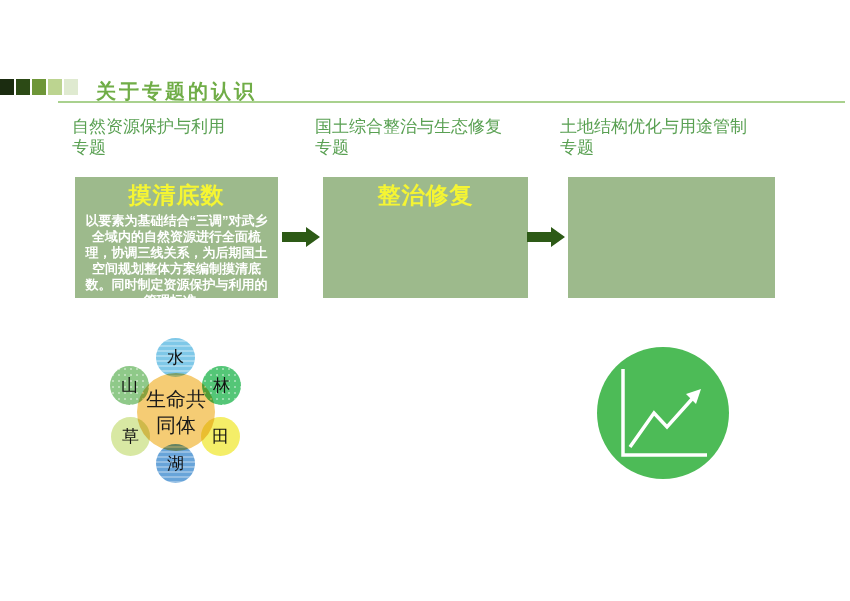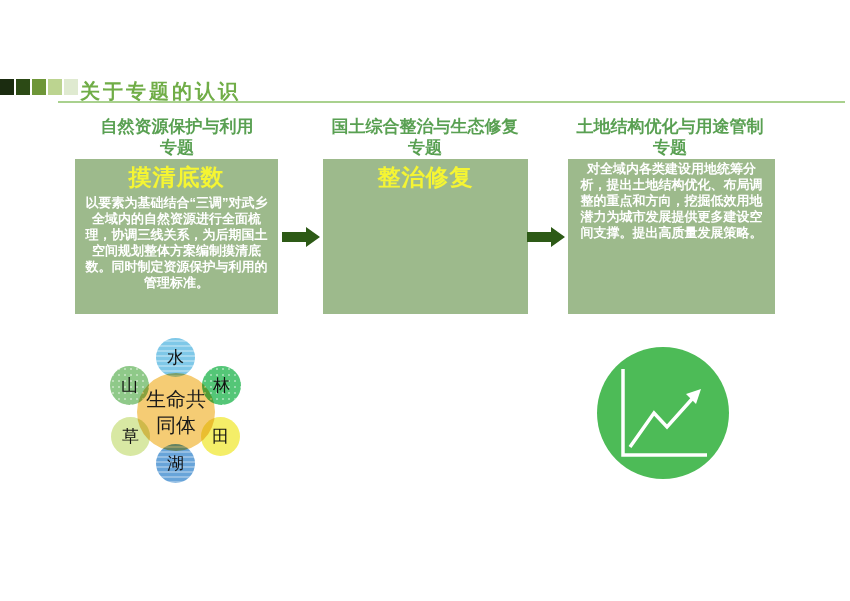--- a/index.html
+++ b/index.html
@@ -19,30 +19,30 @@
   .page-title {
     position: absolute; left: 80px; top: 78px; margin: 0;
     font-size: 20px; font-weight: bold; letter-spacing: 3px;
     white-space: nowrap;
   }
   .underline { position: absolute; left: 58px; top: 101px; width: 787px; height: 2px; }
 
   
   .col-heading {
     position: absolute; top: 116px;
-    font-size: 17px; font-weight: bold; line-height: 21px;
-    text-align: center; color: #59a052;
+    font-size: 17px; font-weight: normal; line-height: 21px;
+    text-align: left; color: #59a052;
   }
   .ch1 { left: 72px;  width: 210px; }
   .ch2 { left: 315px; width: 220px; }
   .ch3 { left: 560px; width: 220px; }
 
   
   .box {
-    position: absolute; top: 159px; height: 155px;
+    position: absolute; top: 177px; height: 121px;
     background: #9dba8c;
   }
   .box1 { left: 75px;  width: 203px; }
   .box2 { left: 323px; width: 205px; }
   .box3 { left: 568px; width: 207px; }
   .box-title {
     margin-top: 3px;
     font-size: 23px; font-weight: bold; letter-spacing: 1px;
     text-align: center; color: #f5f533;
   }
@@ -98,21 +98,21 @@
 </head>
 <body>
 
 <div class="slide">
 
   <span class="sq sq1" style="background-color: rgb(27, 44, 16);"></span>
   <span class="sq sq2" style="background-color: rgb(44, 74, 21);"></span>
   <span class="sq sq3" style="background-color: rgb(110, 150, 56);"></span>
   <span class="sq sq4" style="background-color: rgb(188, 212, 144);"></span>
   <span class="sq sq5" style="background-color: rgb(223, 234, 208);"></span>
-  <h1 class="page-title" style="color: rgb(112, 173, 71);">关于专题的认识</h1>
+  <h1 class="page-title" style="color: rgb(112, 173, 71); margin-left: 16px;">关于专题的认识</h1>
   <div class="underline" style="background-color: rgb(169, 209, 142);"></div>
 
   <div class="col-heading ch1">
     <div>自然资源保护与利用</div>
     <div>专题</div>
   </div>
   <div class="col-heading ch2">
     <div>国土综合整治与生态修复</div>
     <div>专题</div>
   </div>
@@ -122,21 +122,20 @@
   </div>
 
   <div class="box box1">
     <div class="box-title">摸清底数</div>
     <div class="box-body">以要素为基础结合“三调”对武乡全域内的自然资源进行全面梳理，协调三线关系，为后期国土空间规划整体方案编制摸清底数。同时制定资源保护与利用的管理标准。</div>
   </div>
   <div class="box box2">
     <div class="box-title">整治修复</div>
   </div>
   <div class="box box3">
-    <div class="box-body">对全域内各类建设用地统筹分析，提出土地结构优化、布局调整的重点和方向，挖掘低效用地潜力为城市发展提供更多建设空间支撑。提出高质量发展策略。</div>
   </div>
 
   <div class="arrow a1">
     <svg width="38" height="20" viewBox="0 0 38 20">
       <path d="M0,5 L24,5 L24,0 L38,10 L24,20 L24,15 L0,15 Z" fill="#2d5a16"></path>
     </svg>
   </div>
   <div class="arrow a2">
     <svg width="38" height="20" viewBox="0 0 38 20">
       <path d="M0,5 L24,5 L24,0 L38,10 L24,20 L24,15 L0,15 Z" fill="#2d5a16"></path>

